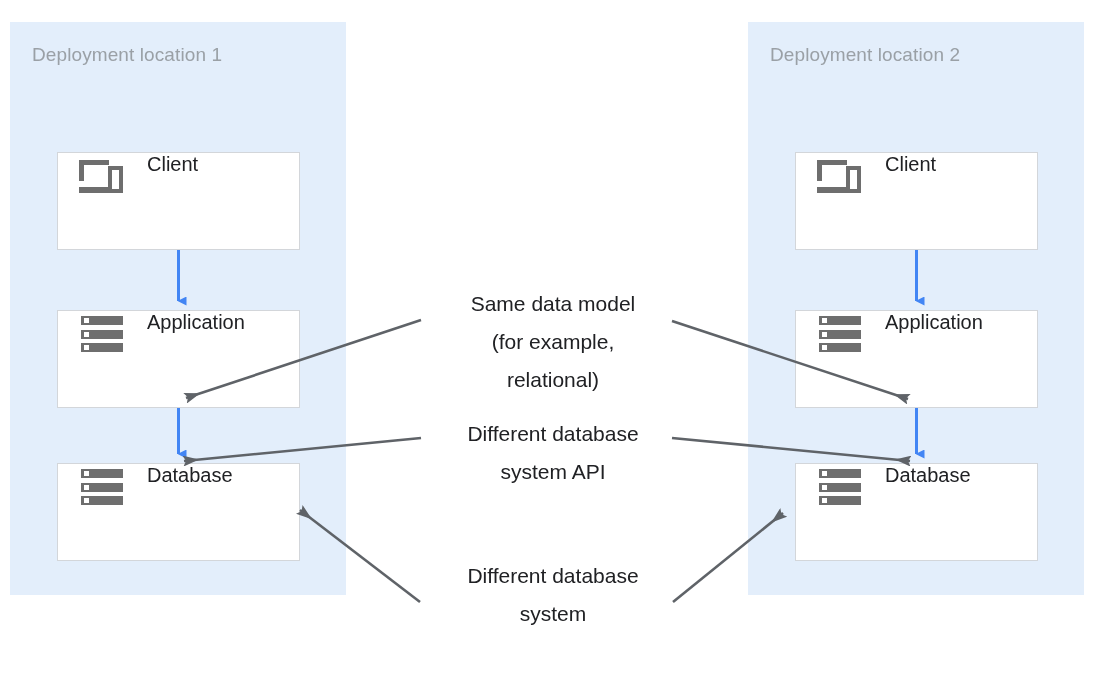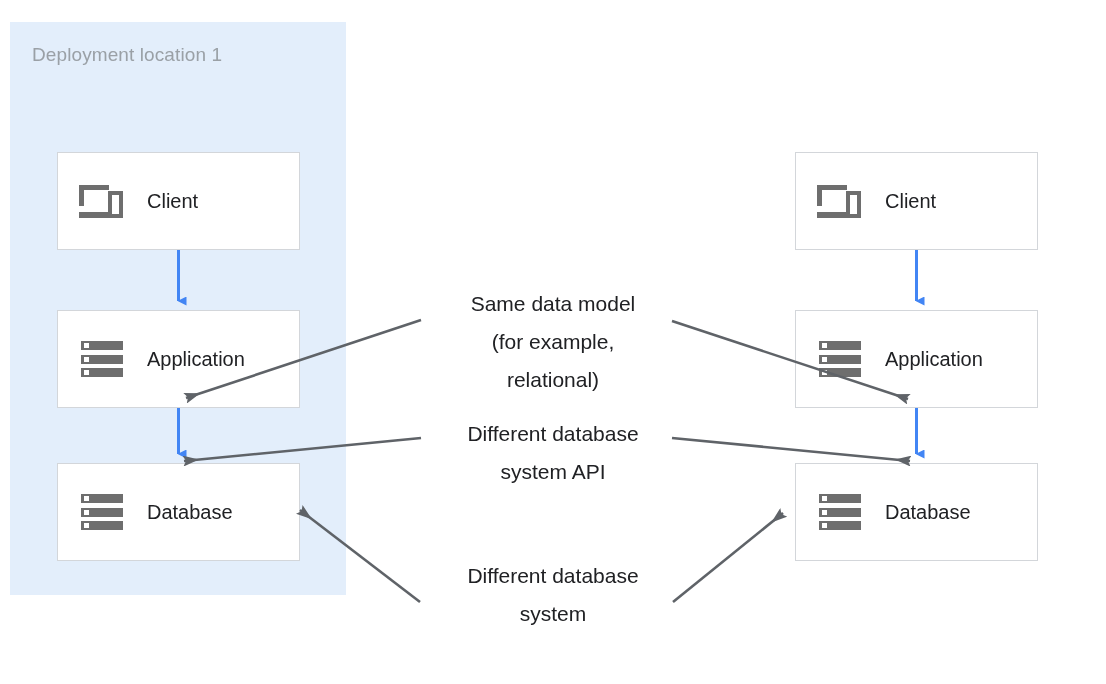--- a/index.html
+++ b/index.html
@@ -39,21 +39,20 @@
 
   
   .node {
     position: absolute;
     width: 243px;
     height: 98px;
     background: #ffffff;
     border: 1px solid #d3d6da;
     box-sizing: border-box;
     display: flex;
-    align-items: center;
     padding-left: 21px;
   }
   .node-label {
     font-size: 20px;
     color: #202124;
     margin-left: 22px;
     white-space: nowrap;
   }
 
   #node-client-1 { left: 57px;  top: 152px; }
@@ -142,20 +141,23 @@
 </style>
 </head>
 <body>
 
 <div id="canvas">
 
   <div class="zone" id="zone-left">
     <div class="zone-title">Deployment location 1</div>
   </div>
 
+  <div class="zone" id="zone-right">
+    <div class="zone-title">Deployment location 2</div>
+  </div>
 
   <div class="node" id="node-client-1">
     <span class="icon-wrap">
       <span class="client-icon">
         <span class="screen"></span>
         <span class="stand"></span>
         <span class="phone"></span>
       </span>
     </span>
     <span class="node-label">Client</span>

